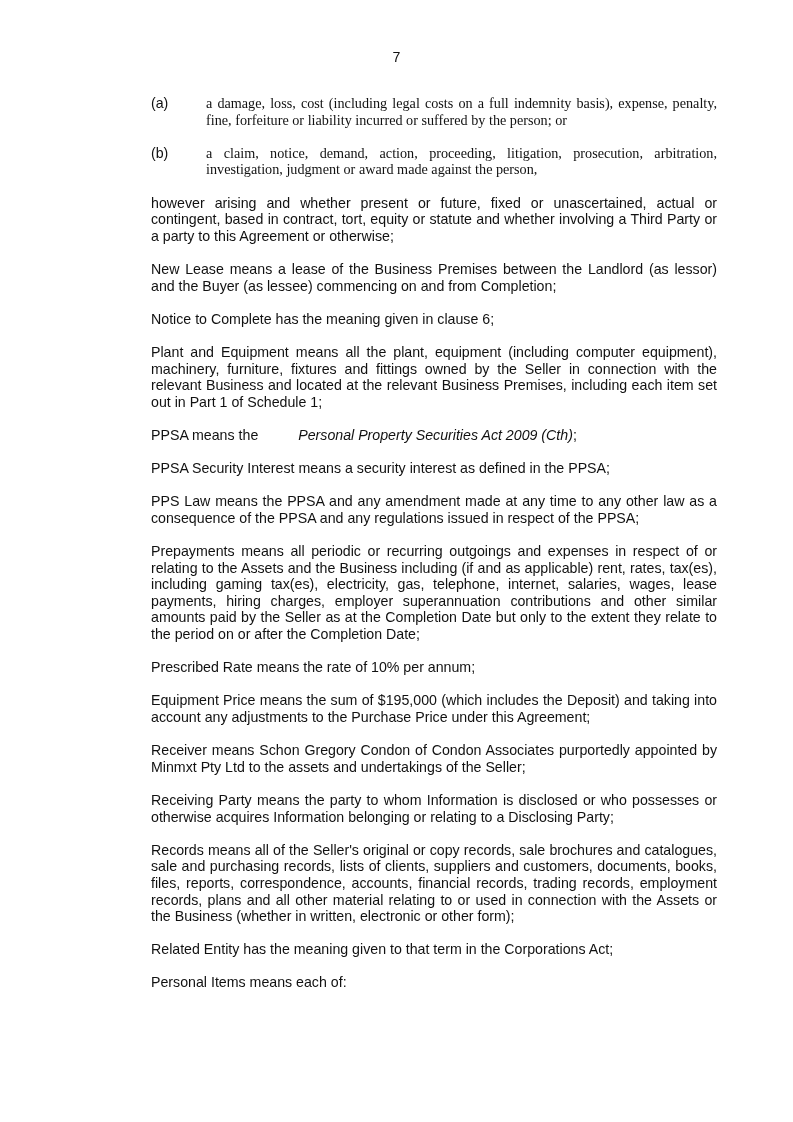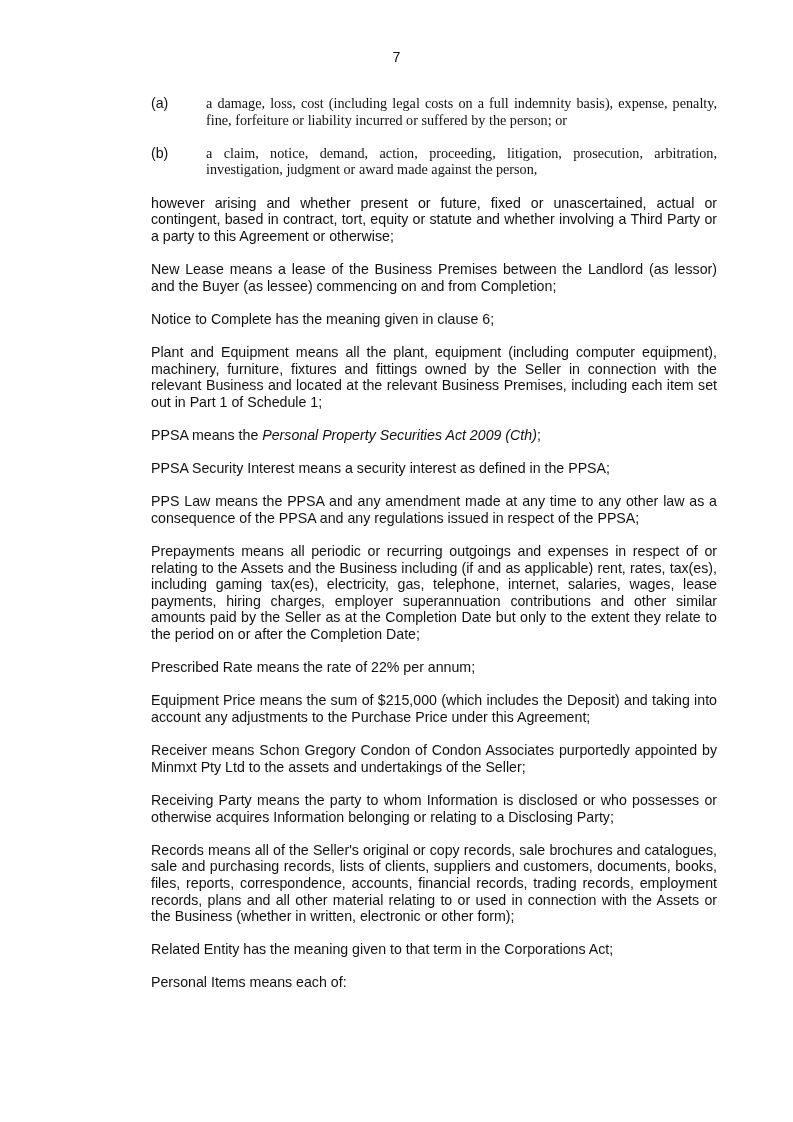--- a/index.html
+++ b/index.html
@@ -5,21 +5,21 @@
   html, body { margin: 0; padding: 0; background: #ffffff; }
   body { width: 793px; height: 1122px; position: relative; overflow: hidden;
          font-family: "Liberation Sans", sans-serif; color: #111111; font-size: 14.2px; }
   .page-num { position: absolute; top: 49px; left: 0; width: 100%; text-align: center; font-size: 14.2px; }
   .content { position: absolute; top: 95px; left: 151px; width: 566px; line-height: 16.6px; }
   .item { display: flex; margin-bottom: 16.6px; }
   .item .lbl { width: 55px; flex: none; }
   .item .txt { flex: 1; text-align: justify; font-family: Liberation Serif, serif; }
   .para { text-align: justify; margin: 0 0 16.6px 0; }
   .term { font-weight: normal; }
-  .italic { font-style: italic; }
+  .italic { font-style: italic; margin-left: 36px; }
 </style>
 </head>
 <body>
 
 <div class="page-num">7</div>
 
 <div class="content">
   <div class="item">
     <span class="lbl">(a)</span>
     <span class="txt">a damage, loss, cost (including legal costs on a full indemnity basis), expense, penalty, fine, forfeiture or liability incurred or suffered by the person; or</span>
@@ -31,20 +31,20 @@
 
   <p class="para">however arising and whether present or future, fixed or unascertained, actual or contingent, based in contract, tort, equity or statute and whether involving a Third Party or a party to this Agreement or otherwise;</p>
 
   <p class="para"><span class="term">New Lease</span><span> means a lease of the Business Premises between the Landlord (as lessor) and the Buyer (as lessee) commencing on and from Completion;</span></p>
   <p class="para"><span class="term">Notice to Complete</span><span> has the meaning given in clause 6;</span></p>
   <p class="para"><span class="term">Plant and Equipment</span><span> means all the plant, equipment (including computer equipment), machinery, furniture, fixtures and fittings owned by the Seller in connection with the relevant Business and located at the relevant Business Premises, including each item set out in Part 1 of Schedule 1;</span></p>
   <p class="para"><span class="term">PPSA</span><span> means the </span><span class="italic">Personal Property Securities Act 2009 (Cth)</span><span>;</span></p>
   <p class="para"><span class="term">PPSA Security Interest</span><span> means a security interest as defined in the PPSA;</span></p>
   <p class="para"><span class="term">PPS Law</span><span> means the PPSA and any amendment made at any time to any other law as a consequence of the PPSA and any regulations issued in respect of the PPSA;</span></p>
   <p class="para"><span class="term">Prepayments</span><span> means all periodic or recurring outgoings and expenses in respect of or relating to the Assets and the Business including (if and as applicable) rent, rates, tax(es), including gaming tax(es), electricity, gas, telephone, internet, salaries, wages, lease payments, hiring charges, employer superannuation contributions and other similar amounts paid by the Seller as at the Completion Date but only to the extent they relate to the period on or after the Completion Date;</span></p>
-  <p class="para"><span class="term">Prescribed Rate</span><span> means the rate of 22% per annum;</span></p>
-  <p class="para"><span class="term">Equipment Price</span><span> means the sum of $215,000 (which includes the Deposit) and taking into account any adjustments to the Purchase Price under this Agreement;</span></p>
+  <p class="para"><span class="term">Prescribed Rate</span><span> means the rate of 10% per annum;</span></p>
+  <p class="para"><span class="term">Equipment Price</span><span> means the sum of $195,000 (which includes the Deposit) and taking into account any adjustments to the Purchase Price under this Agreement;</span></p>
   <p class="para"><span class="term">Receiver</span><span> means Schon Gregory Condon of Condon Associates purportedly appointed by Minmxt Pty Ltd to the assets and undertakings of the Seller;</span></p>
   <p class="para"><span class="term">Receiving Party</span><span> means the party to whom Information is disclosed or who possesses or otherwise acquires Information belonging or relating to a Disclosing Party;</span></p>
   <p class="para"><span class="term">Records</span><span> means all of the Seller's original or copy records, sale brochures and catalogues, sale and purchasing records, lists of clients, suppliers and customers, documents, books, files, reports, correspondence, accounts, financial records, trading records, employment records, plans and all other material relating to or used in connection with the Assets or the Business (whether in written, electronic or other form);</span></p>
   <p class="para"><span class="term">Related Entity</span><span> has the meaning given to that term in the Corporations Act;</span></p>
   <p class="para"><span class="term">Personal Items</span><span> means each of:</span></p>
 </div>
 
 </body></html>

